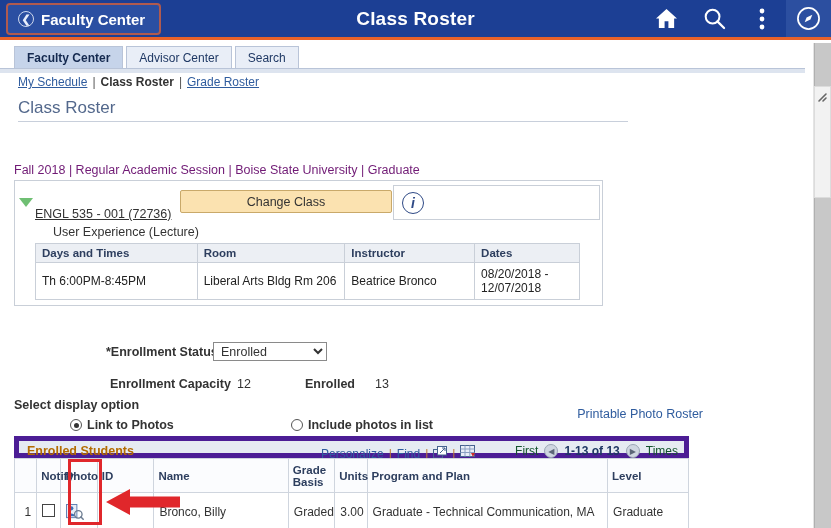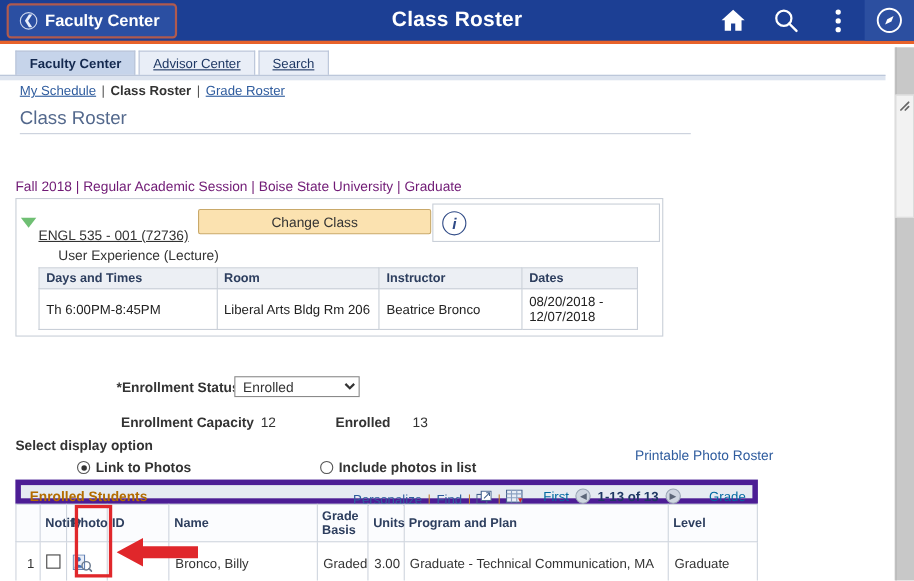--- a/index.html
+++ b/index.html
@@ -50,21 +50,21 @@
     display:flex; align-items:flex-end;
   }
   .tab {
     height:22px; padding:0 12px; margin-right:3px;
     display:flex; align-items:center; justify-content:center;
     font-size:12px; color:#1f3864;
     background:#e9eef7; border:1px solid #b9c4d8; border-bottom:none;
     cursor:pointer;
   }
   .tab.active { background:#c6d4ea; font-weight:bold; color:#14294f; }
-  .tab .uline { text-decoration:underline; }
+  .tab .uline { }
   .tabs-underline {
     position:absolute; top:68px; left:0; width:805px; height:1px; background:#b9c4d8;
   }
   .tabs-strip {
     position:absolute; top:68px; left:0; width:805px; height:5px; background:#dde4ef;
   }
 
   
   .subnav {
     position:absolute; top:75px; left:18px;
@@ -175,21 +175,21 @@
     position:absolute; right:6px; top:3px; font-size:12px; color:#333;
     display:flex; align-items:center; gap:6px;
   }
   .pg-arrow {
     width:14px;height:14px;border-radius:50%;
     background:#cfd6e1; border:1px solid #9aa5b5;
     display:flex; align-items:center; justify-content:center;
     font-size:8px; color:#5c6678; cursor:pointer;
   }
   .pg-count { font-weight:bold; color:#1f3864; }
-  .pg-word { color:#0369a1; cursor:pointer;margin-left:20px; }
+  .pg-word { color:#14532d; cursor:pointer; }
 
   .stu-table {
     position:absolute; left:14px; top:458px; width:675px;
     border-collapse:collapse; table-layout:fixed;
   }
   .stu-table th {
     background:#fbfcfe; border:1px solid #cfd5de; color:#2d3e5e;
     font-size:11.5px; font-weight:bold; text-align:left;
     padding:3px 4px; vertical-align:middle; height:34px;
   }
@@ -377,21 +377,21 @@
             <path d="M11 8 l4 0 l-2 4 z" fill="#cc2b2b"></path>
           </svg>
       </span>
     </div>
 
     <div class="nav-pager">
       <span class="pg-word">First</span>
       <span class="pg-arrow">◀</span>
       <span class="pg-count">1-13 of 13</span>
       <span class="pg-arrow">▶</span>
-      <span class="pg-word">Grade</span>
+      <span class="pg-word">Times</span>
     </div>
   </div>
 
   <table class="stu-table">
     <thead>
       <tr>
         <th class="c-num"></th>
         <th class="c-notify">Notify</th>
         <th class="c-photo">Photo</th>
         <th class="c-id">ID</th>

